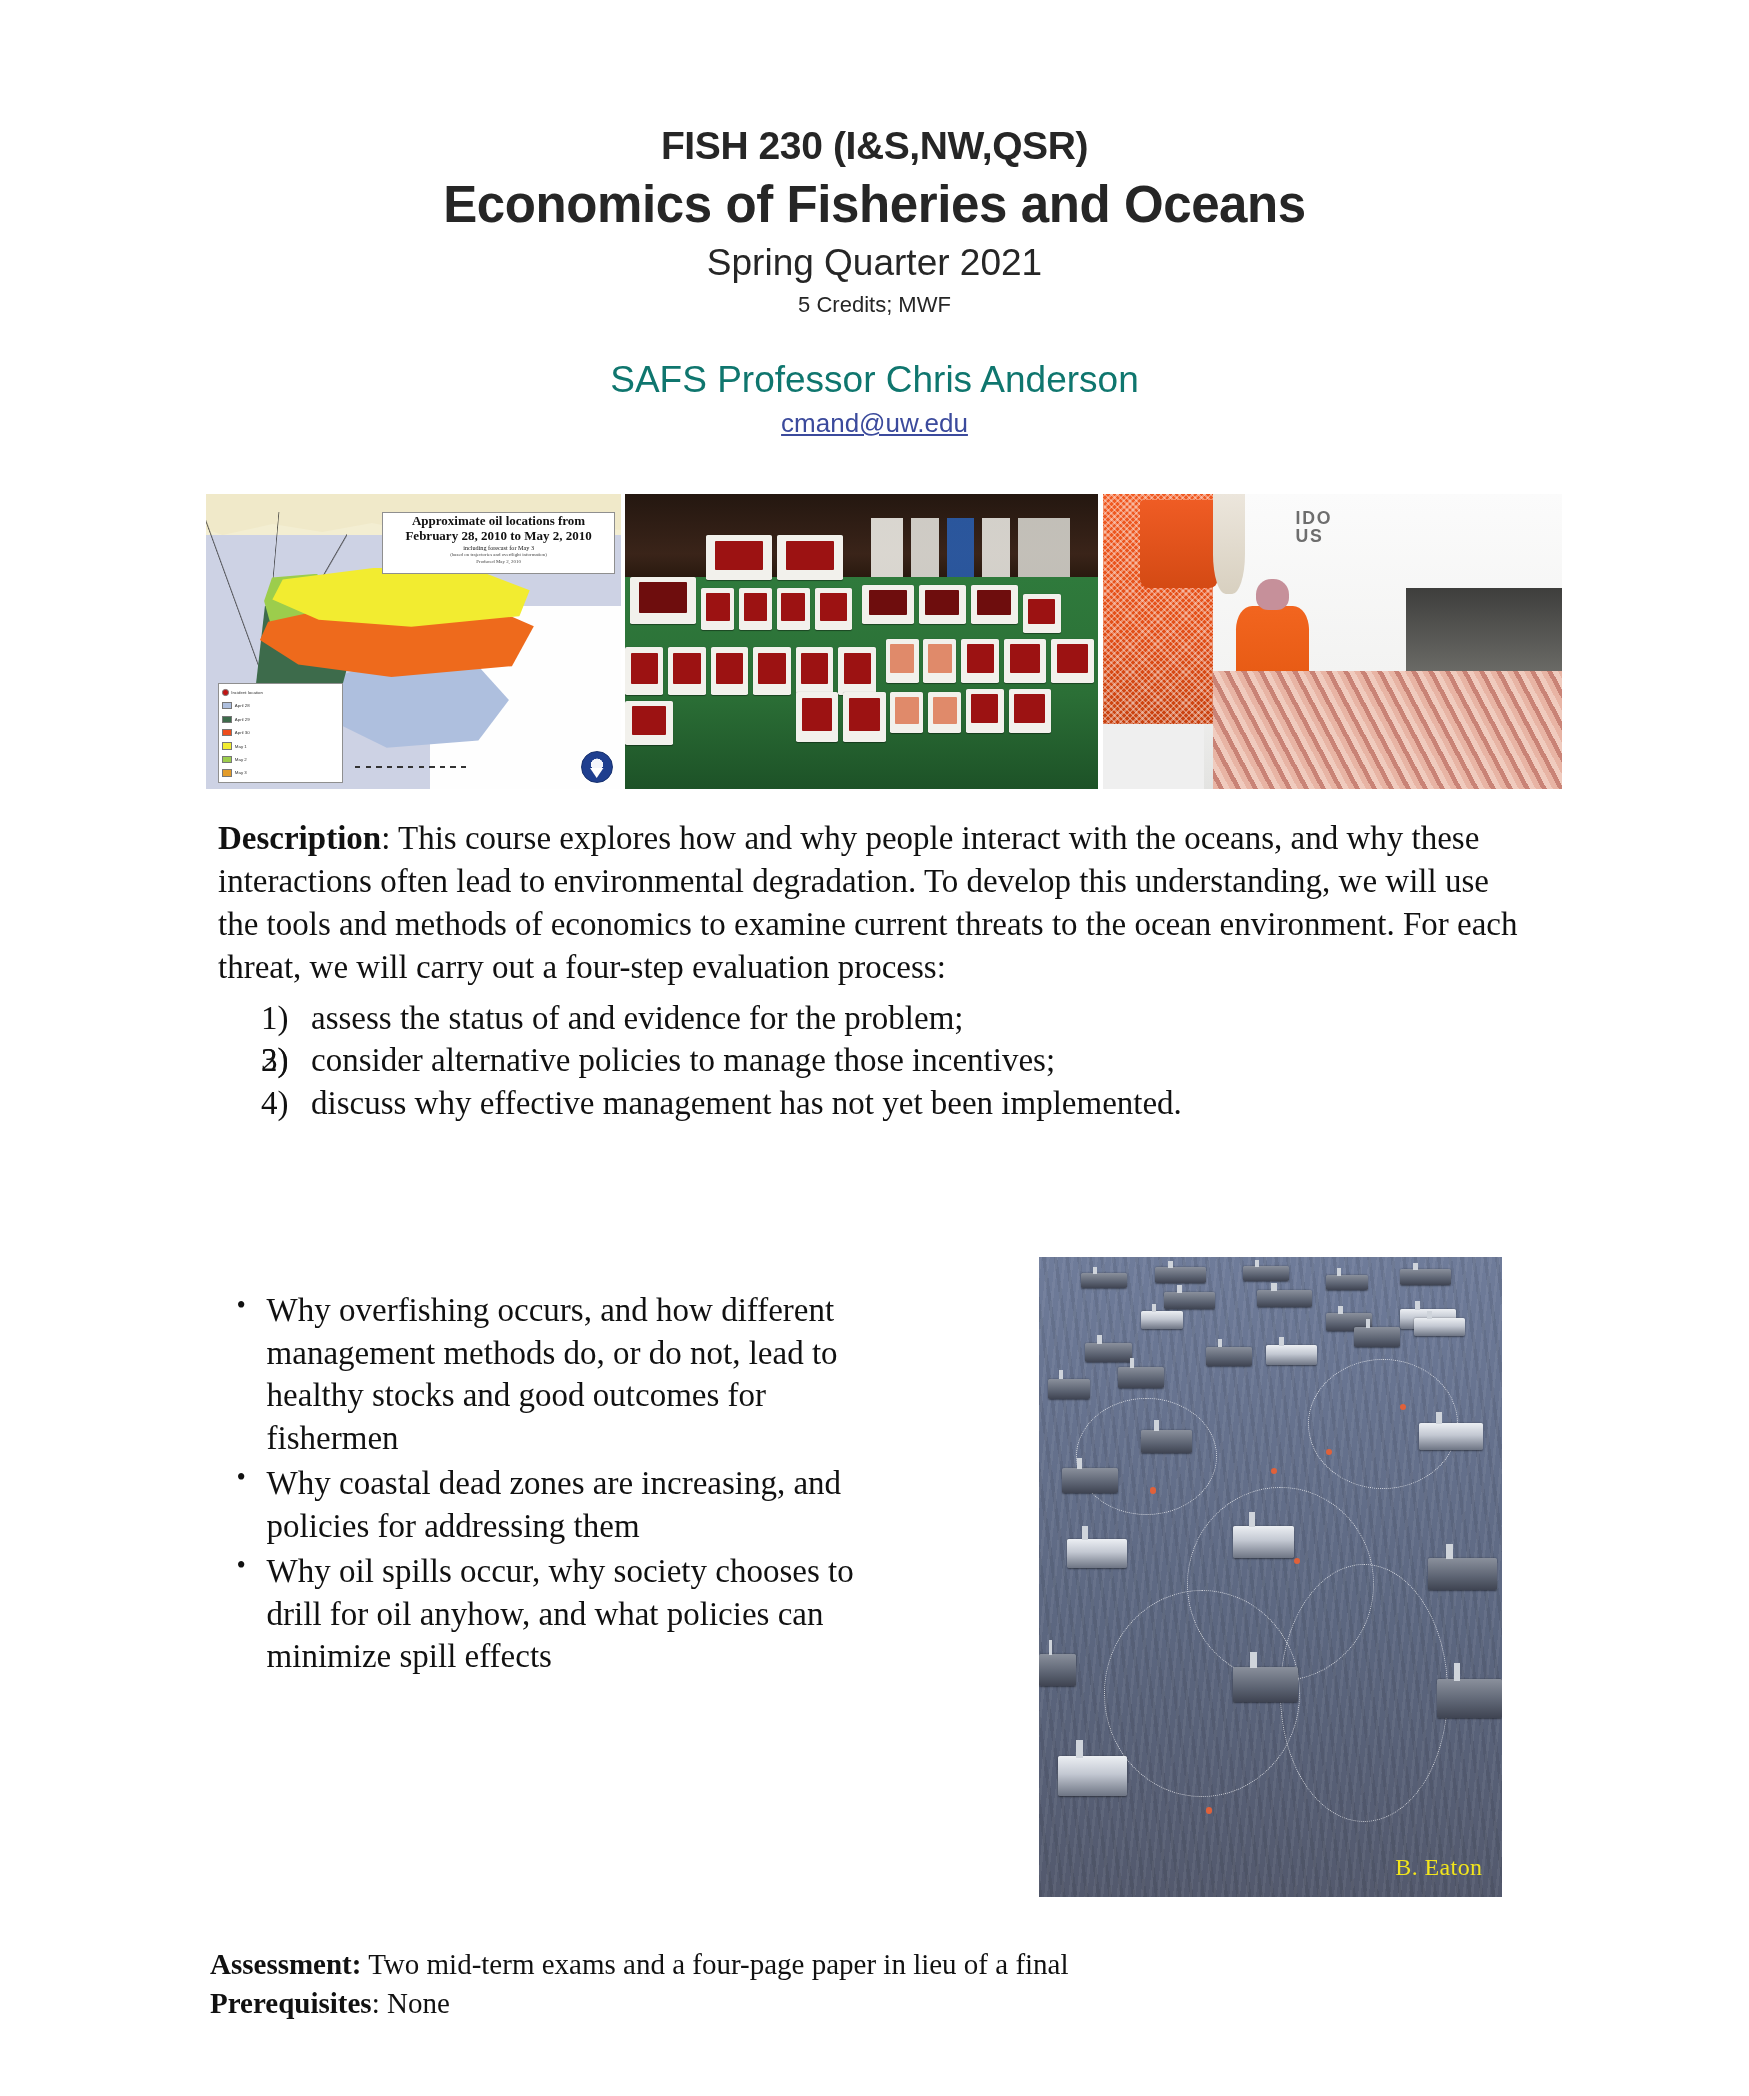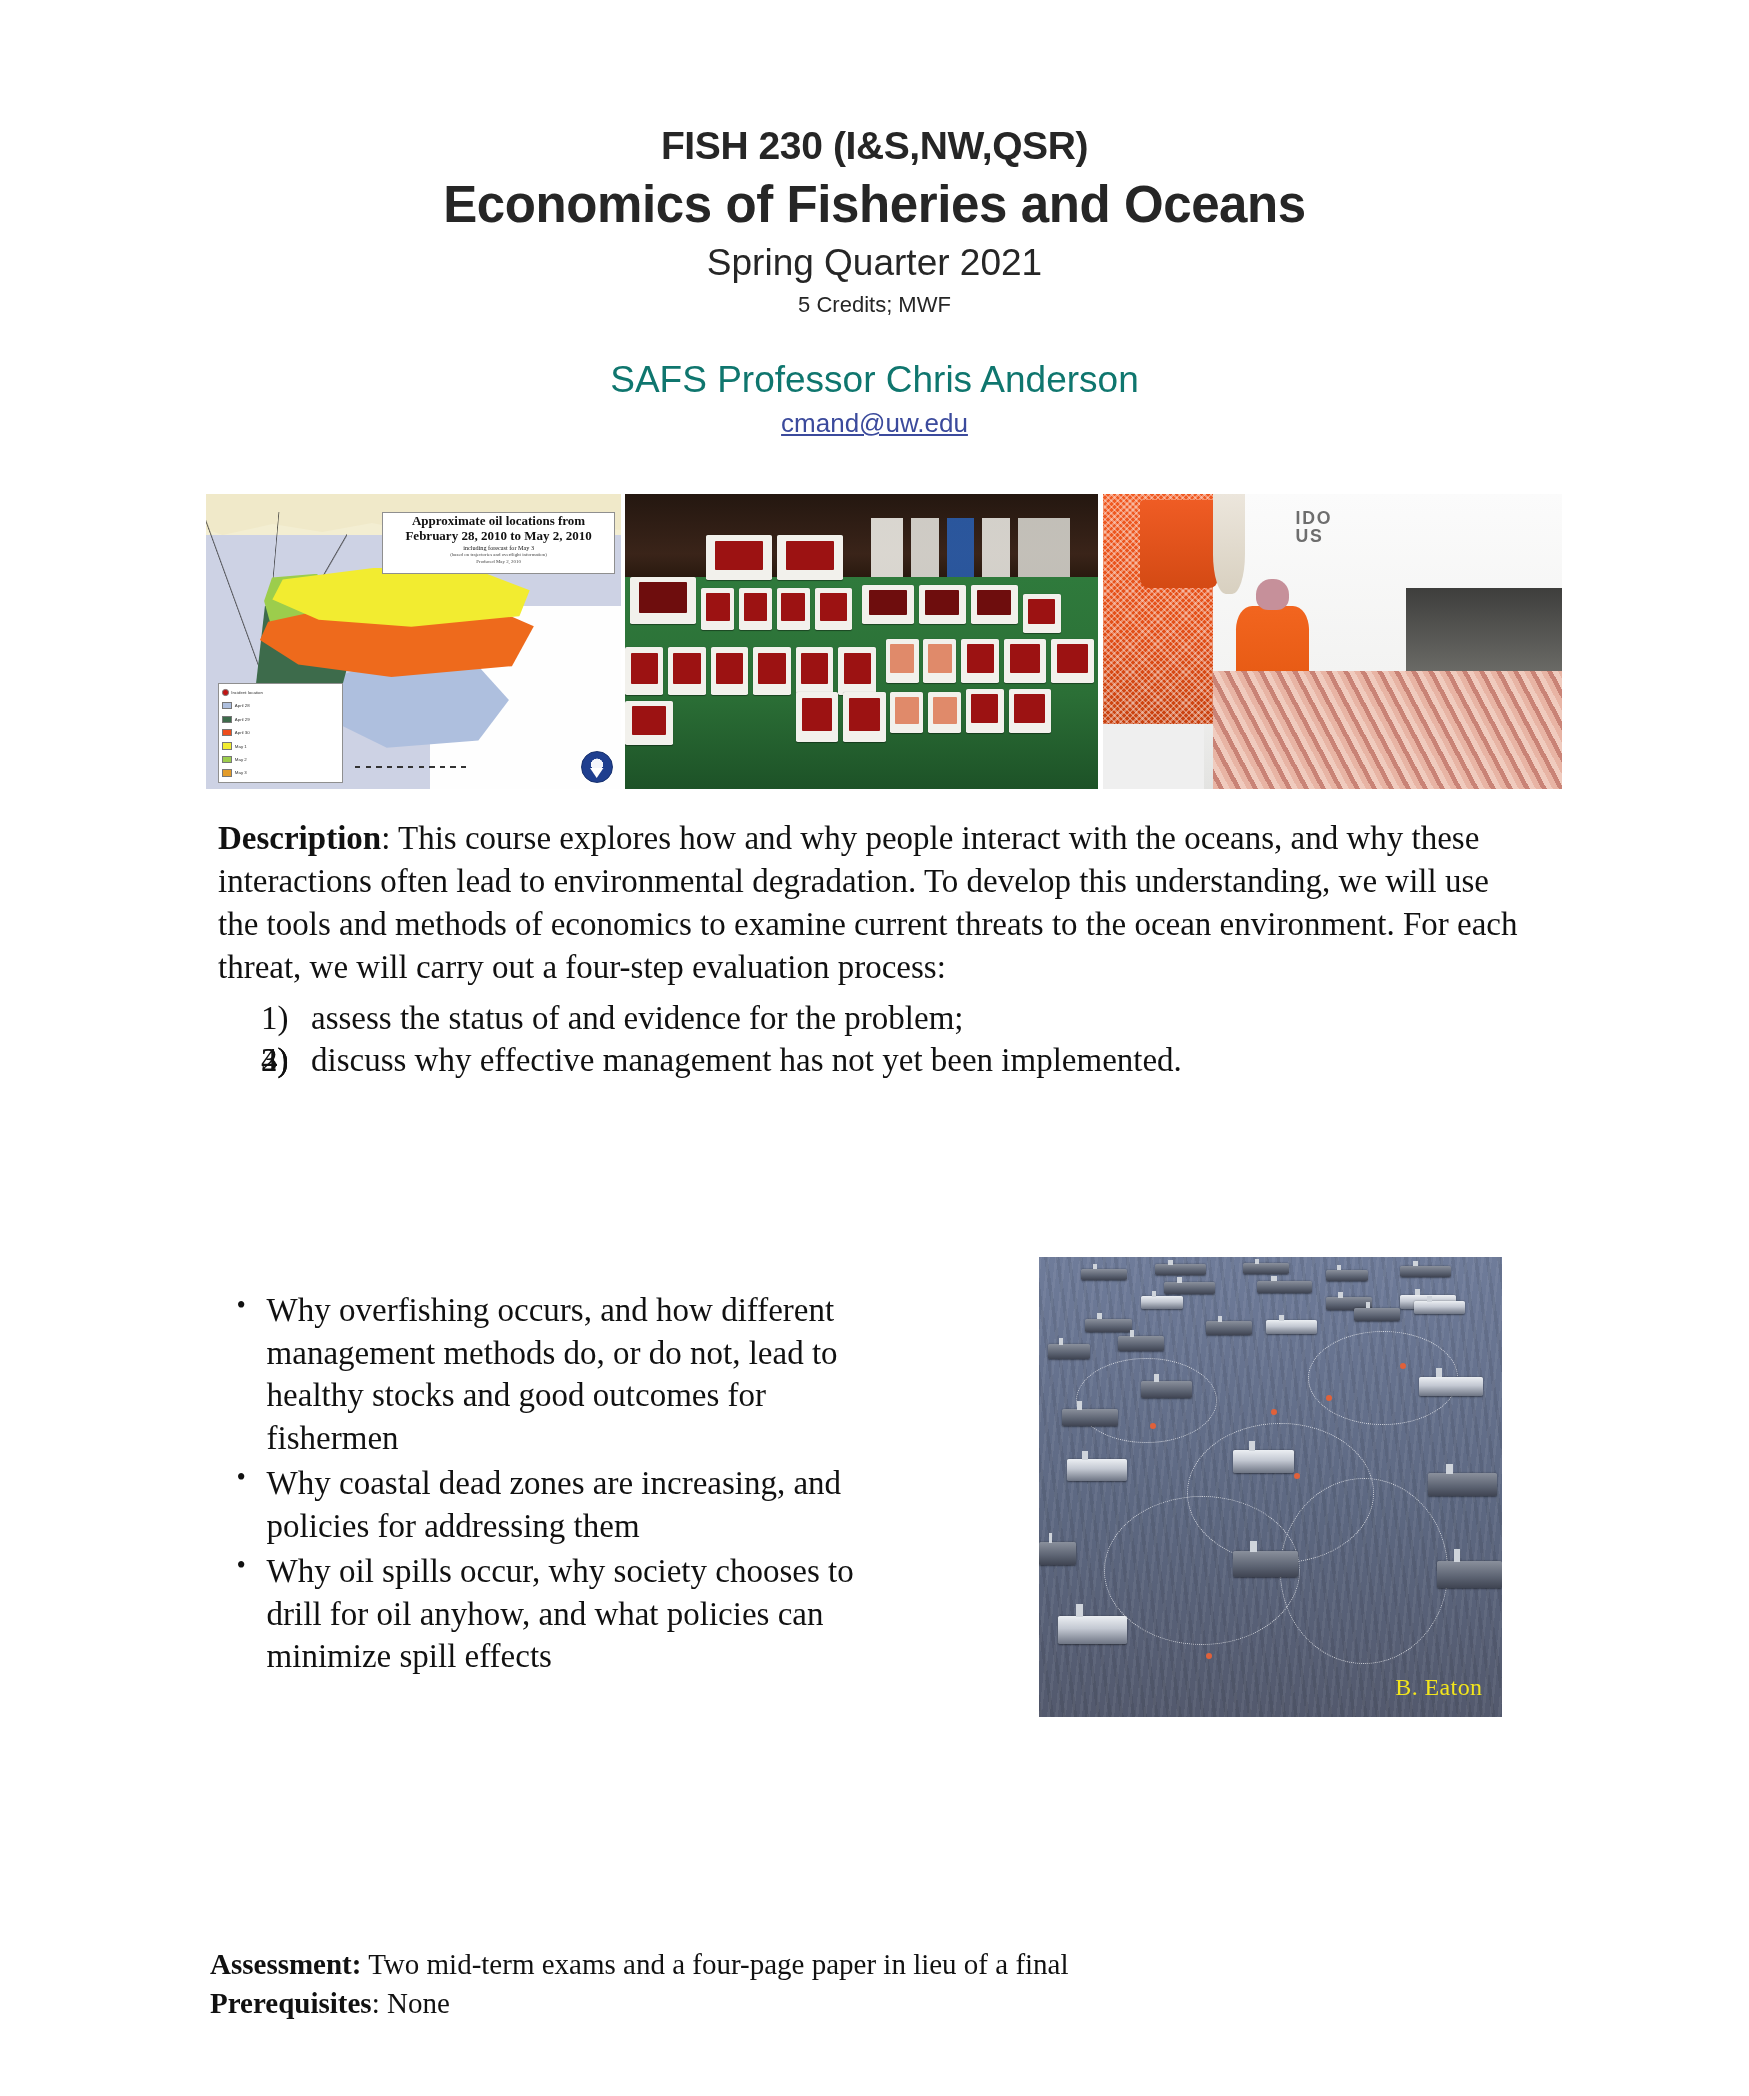--- a/index.html
+++ b/index.html
@@ -289,21 +289,21 @@
     font-size: 26.6px;
     line-height: 1.35;
   }
 
   
   .boats-photo {
     position: absolute;
     left: 1039px;
     top: 1257px;
     width: 463px;
-    height: 460px;
+    height: 640px;
     overflow: hidden;
     background: #5d6a86;
   }
   .water {
     position: absolute; inset: 0;
     background:
       repeating-linear-gradient(96deg, rgba(255,255,255,.055) 0 2.7px, transparent 2.7px 8px),
       repeating-linear-gradient(82deg, rgba(0,0,0,.07) 0 3.5px, transparent 3.5px 11.5px),
       linear-gradient(180deg, #6f7c9a 0%, #66728e 26%, #5c6780 58%, #53596d 100%);
   }
@@ -466,21 +466,21 @@
     <div class="boat-person"></div>
     <div class="boat-fish"></div>
   </div>
 </div>
 
 <div class="body-text">
   <p><b>Description</b><span>: This course explores how and why people interact with the oceans, and why these interactions often lead to environmental degradation.  To develop this understanding, we will use the tools and methods of economics to examine current threats to the ocean environment.  For each threat, we will carry out a four-step evaluation process:</span></p>
   <ol class="numlist">
     <li><span class="num">1)</span><span>assess the status of and evidence for the problem;</span></li>
     <li><span class="num">2)</span></li>
-    <li><span class="num">3)</span></li>
+    <li><span class="num">3)</span><span>consider alternative policies to manage those incentives;</span></li>
     <li><span class="num">4)</span><span>discuss why effective management has not yet been implemented.</span></li>
   </ol>
 </div>
 
 <div class="mid-section">
   <ul class="bullets">
     <li><span class="dot">•</span><span>Why overfishing occurs, and how different management methods do, or do not, lead to healthy stocks and good outcomes for fishermen</span></li>
     <li><span class="dot">•</span><span>Why coastal dead zones are increasing, and policies for addressing them</span></li>
     <li><span class="dot">•</span><span>Why oil spills occur, why society chooses to drill for oil anyhow, and what policies can minimize spill effects</span></li>
   </ul>

